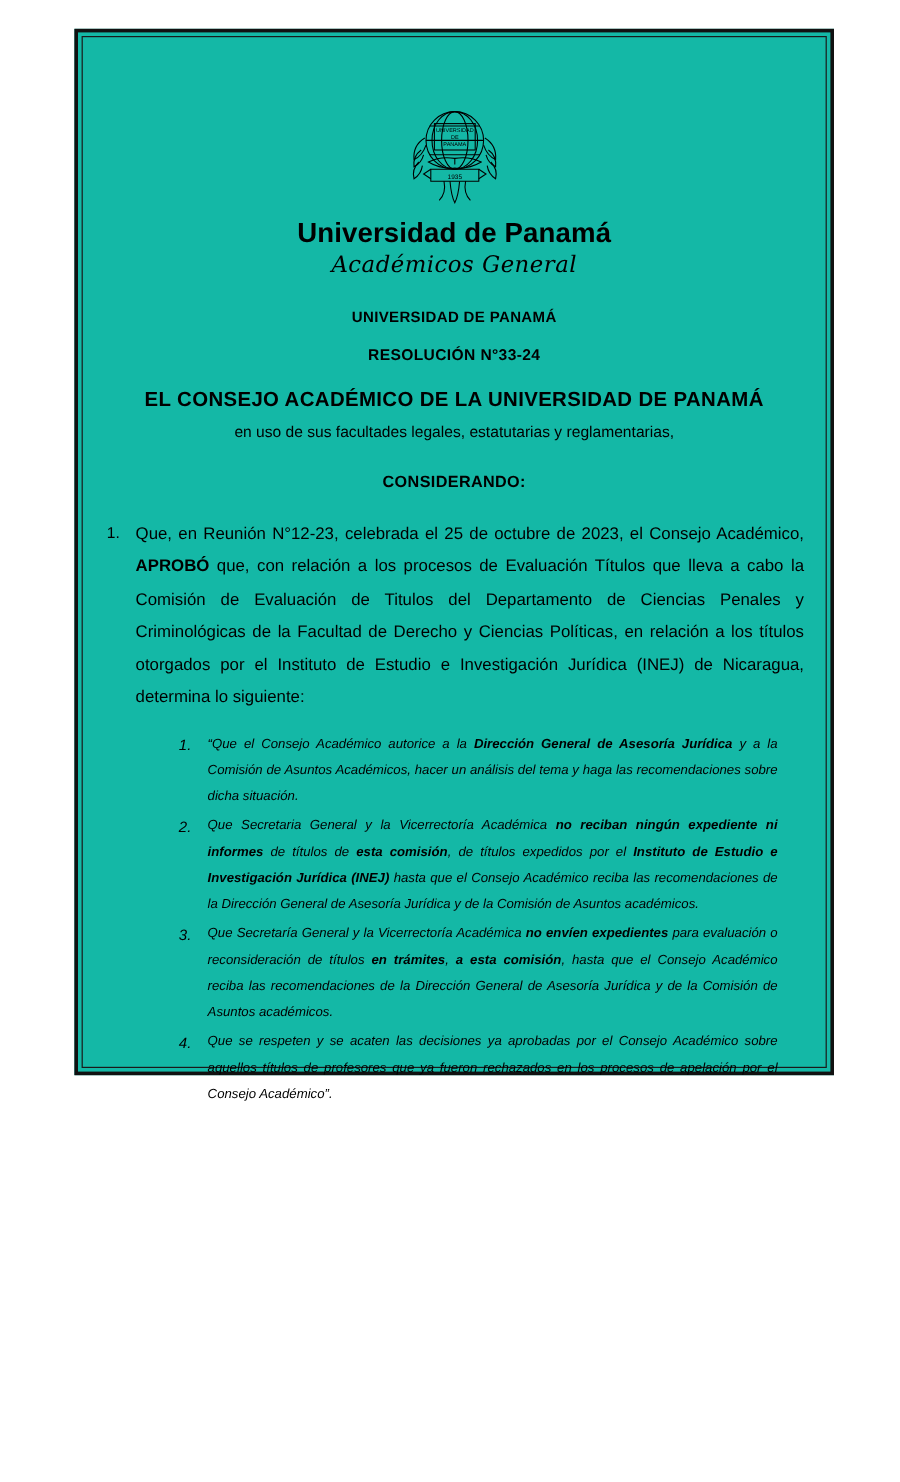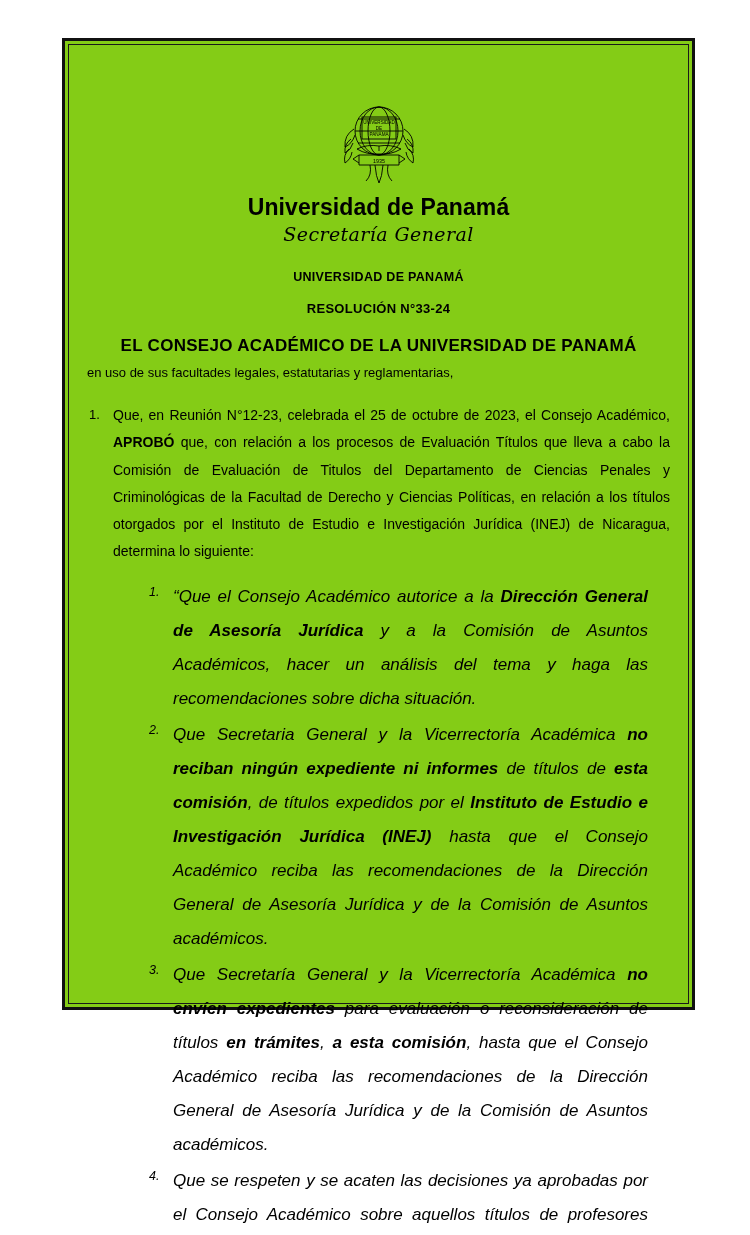--- a/index.html
+++ b/index.html
@@ -14,26 +14,26 @@
     overflow: hidden;
     font-family: "Liberation Sans", sans-serif;
     color: #000000;
     -webkit-font-smoothing: antialiased;
   }
 
   
   .page {
     position: absolute;
     left: 62px;
-    top: 38px;
+    top: 24px;
     width: 633px;
-    height: 972px;
+    height: 872px;
     box-sizing: border-box;
     border: 3px solid #111111;
-    background: #84cc16;
+    background: #14b8a6;
   }
   .page-inner {
     position: absolute;
     left: 3px;
     top: 3px;
     right: 3px;
     bottom: 3px;
     border: 1px solid #1a1a1a;
     box-sizing: border-box;
   }
@@ -83,20 +83,21 @@
   .center-head {
     text-align: center;
     font-weight: bold;
     font-size: 12.5px;
     letter-spacing: 0.3px;
     margin-top: 22px;
   }
   .center-head.res { margin-top: 17px; font-size: 13px; }
   .center-head.consejo { margin-top: 20px; font-size: 17px; }
   .center-sub {
+    text-align: center;
     font-size: 13px;
     margin-top: 9px;
     font-weight: normal;
   }
   .center-head.considerando { margin-top: 27px; font-size: 13.5px; }
 
   
   .main-list {
     margin: 0;
     padding: 0;
@@ -138,21 +139,21 @@
     margin-bottom: 2px;
   }
   .sub-num {
     flex: 0 0 24px;
     font-size: 12.5px;
     font-style: italic;
     line-height: 2.0;
   }
   .sub-body {
     flex: 1 1 auto;
-    font-size: 17px;
+    font-size: 11px;
     font-style: italic;
     line-height: 2.0;
     text-align: justify;
     text-justify: inter-word;
   }
   .sub-body b, .main-body b { font-weight: bold; }
 </style>
 </head>
 <body>
 
@@ -196,26 +197,27 @@
         <g fill="#000" font-family="Liberation Sans, sans-serif" text-anchor="middle">
           <text x="42" y="25" font-size="4.6">UNIVERSIDAD</text>
           <text x="42" y="31" font-size="4.6">DE</text>
           <text x="42" y="37" font-size="4.6">PANAMA</text>
           <text x="42" y="64" font-size="5.4">1935</text>
         </g>
       </svg>
     </div>
 
     <div class="univ-name">Universidad de Panamá</div>
-    <div class="script-line">Secretaría General</div>
+    <div class="script-line">Académicos General</div>
 
     <div class="center-head">UNIVERSIDAD DE PANAMÁ</div>
     <div class="center-head res">RESOLUCIÓN N°33-24</div>
     <div class="center-head consejo">EL CONSEJO ACADÉMICO DE LA UNIVERSIDAD DE PANAMÁ</div>
     <div class="center-sub">en uso de sus facultades legales, estatutarias y reglamentarias,</div>
+    <div class="center-head considerando">CONSIDERANDO:</div>
 
     <ol class="main-list">
       <li class="main-item">
         <span class="main-num">1.</span>
         <span class="main-body"><span>Que, en Reunión N°12-23, celebrada el 25 de octubre de 2023, el Consejo Académico, </span><b>APROBÓ</b><span> que, con relación a los procesos de Evaluación Títulos que lleva a cabo la Comisión de Evaluación de Titulos del Departamento de Ciencias Penales y Criminológicas de la Facultad de Derecho y Ciencias Políticas, en relación a los títulos otorgados por el Instituto de Estudio e Investigación Jurídica (INEJ) de Nicaragua, determina lo siguiente:</span></span>
       </li>
     </ol>
 
     <ol class="sub-list">
       <li class="sub-item">

